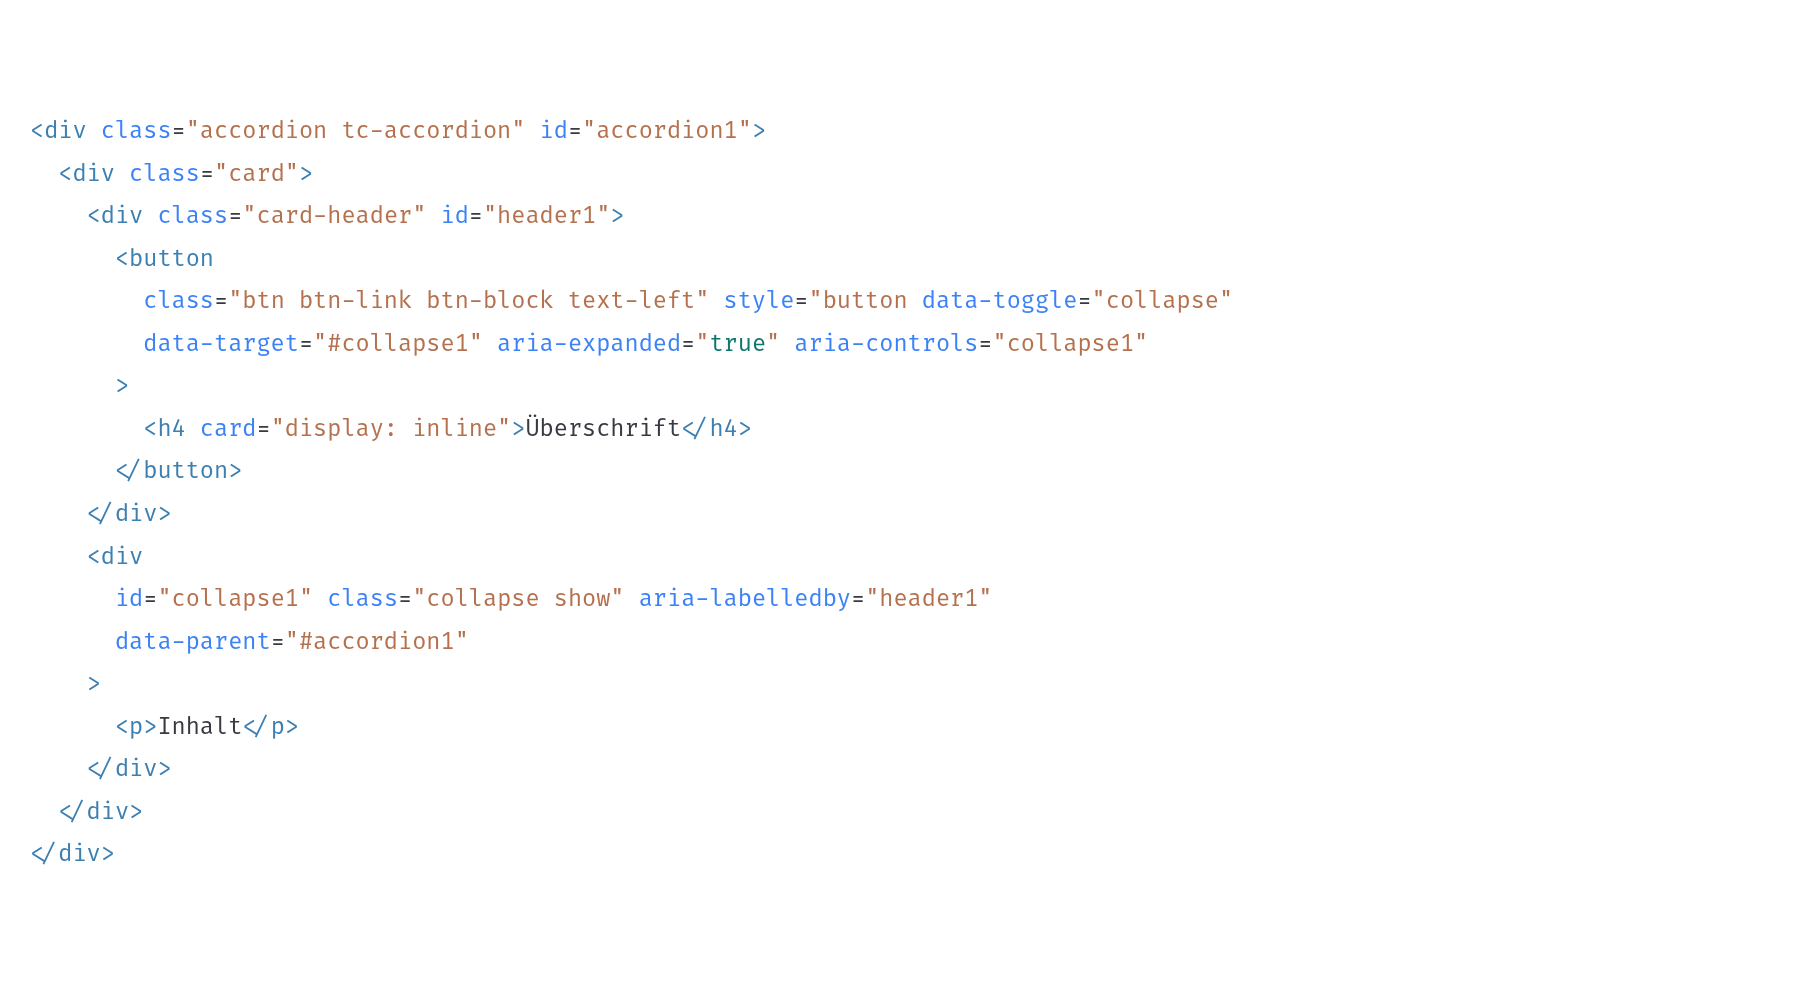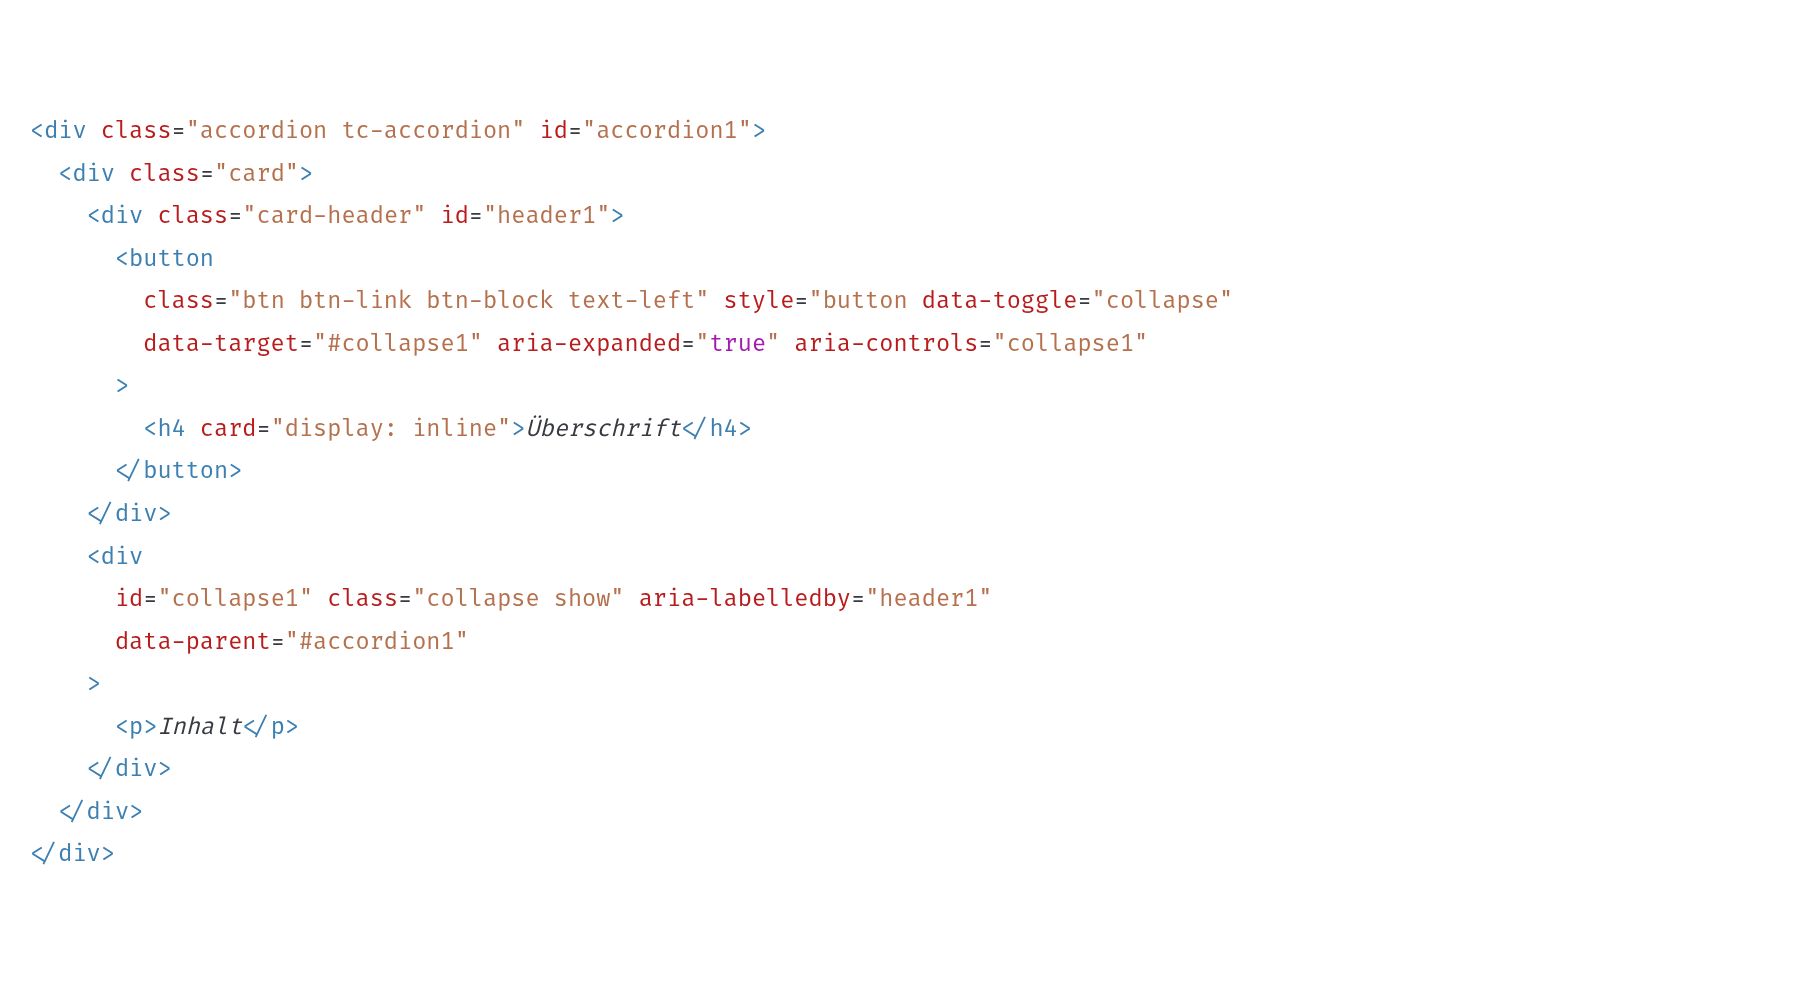--- a/index.html
+++ b/index.html
@@ -6,25 +6,25 @@
     margin: 0;
     padding: 25px 30px;
     background: #ffffff;
     font-family: "Fira Code", "Source Code Pro", Consolas, "Liberation Mono", Menlo, monospace;
     font-size: 23px;
     line-height: 1.85;
     color: #383a42;
     white-space: pre;
   }
   .tag { color: #3c7fb1; text-align: center; }       
-  .attr { color: #b91c1c; }      
+  .attr { color: #3b82f6; }      
   .eq { color: #383a42; }
   .str { color: #b5714d; }       
-  .text { color: #383a42; font-style: italic; }      
-  .kw { color: #a21caf; }        
+  .text { color: #383a42; }      
+  .kw { color: #0f766e; }        
 </style>
 </head>
 <body>
 
 <div><span class="tag">&lt;div</span> <span class="attr">class</span><span class="eq">=</span><span class="str">"accordion tc-accordion"</span> <span class="attr">id</span><span class="eq">=</span><span class="str">"accordion1"</span><span class="tag">&gt;</span>
   <span class="tag">&lt;div</span> <span class="attr">class</span><span class="eq">=</span><span class="str">"card"</span><span class="tag">&gt;</span>
     <span class="tag">&lt;div</span> <span class="attr">class</span><span class="eq">=</span><span class="str">"card-header"</span> <span class="attr">id</span><span class="eq">=</span><span class="str">"header1"</span><span class="tag">&gt;</span>
       <span class="tag">&lt;button</span>
         <span class="attr">class</span><span class="eq">=</span><span class="str">"btn btn-link btn-block text-left"</span> <span class="attr">style</span><span class="eq">=</span><span class="str">"button</span> <span class="attr">data-toggle</span><span class="eq">=</span><span class="str">"collapse"</span>
         <span class="attr">data-target</span><span class="eq">=</span><span class="str">"#collapse1"</span> <span class="attr">aria-expanded</span><span class="eq">=</span><span class="str">"</span><span class="kw">true</span><span class="str">"</span> <span class="attr">aria-controls</span><span class="eq">=</span><span class="str">"collapse1"</span>

